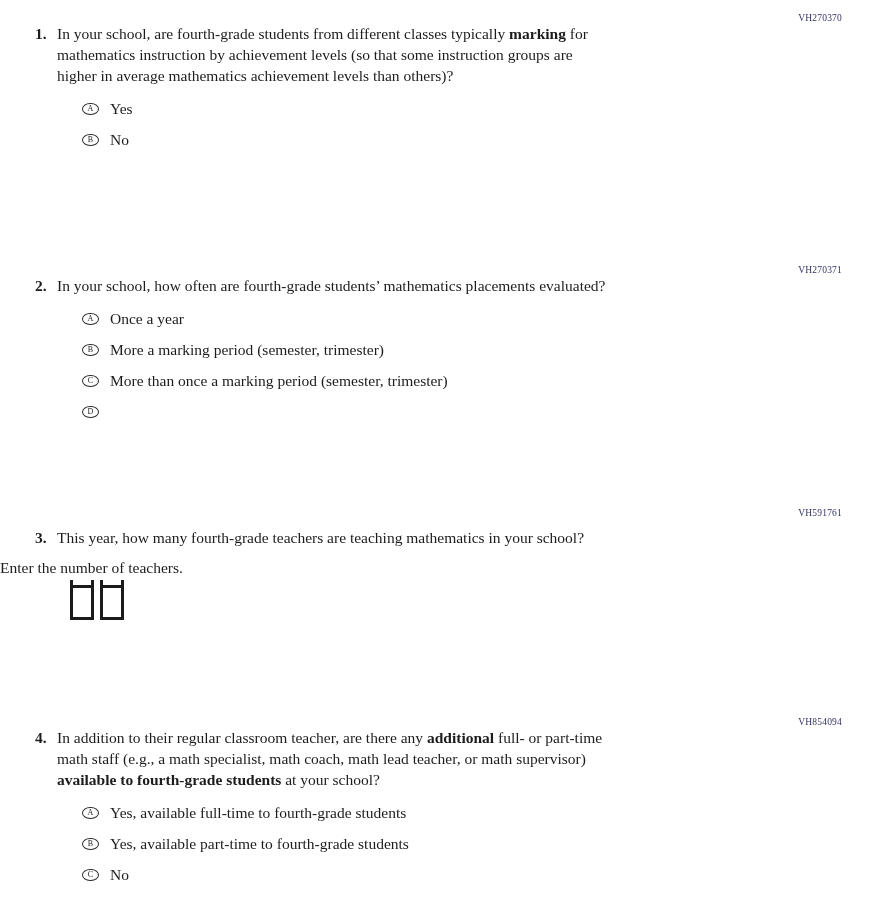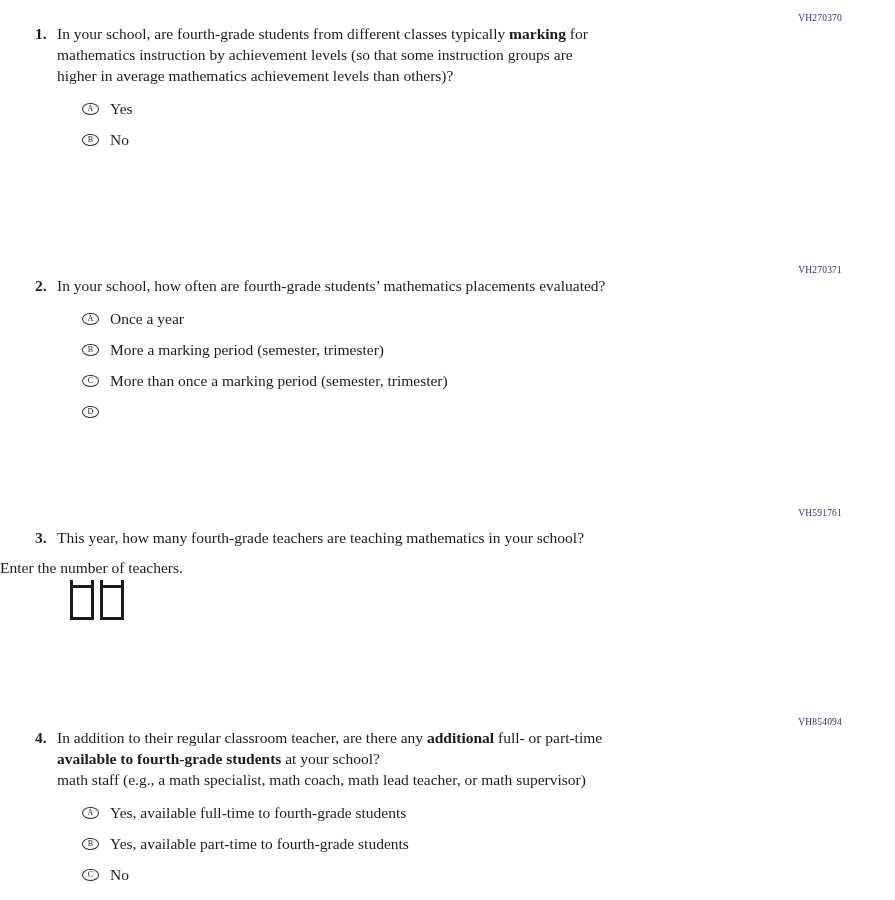--- a/index.html
+++ b/index.html
@@ -170,22 +170,22 @@
         <div class="digit-box"></div>
       </div>
 
   </section>
     <section class="question-block">
     <div class="q-code">VH854094</div>
     <div class="q-head">
       <span class="q-number">4.</span>
       <div class="q-lines">
           <div class="q-line"><span>In addition to their regular classroom teacher, are there any </span><span class="bold">additional</span><span> full- or part-time</span></div>
+          <div class="q-line"><span>math staff (e.g., a math specialist, math coach, math lead teacher, or math supervisor)</span></div>
           <div class="q-line"><span class="bold">available to fourth-grade students</span><span> at your school?</span></div>
-          <div class="q-line"><span>math staff (e.g., a math specialist, math coach, math lead teacher, or math supervisor)</span></div>
         </div>
     </div>
 
     <div class="options-list">
         <div class="option-row">
     <span class="option-bubble">A</span>
     <span class="option-label">Yes, available full-time to fourth-grade students</span>
   </div>
         <div class="option-row">
     <span class="option-bubble">B</span>

